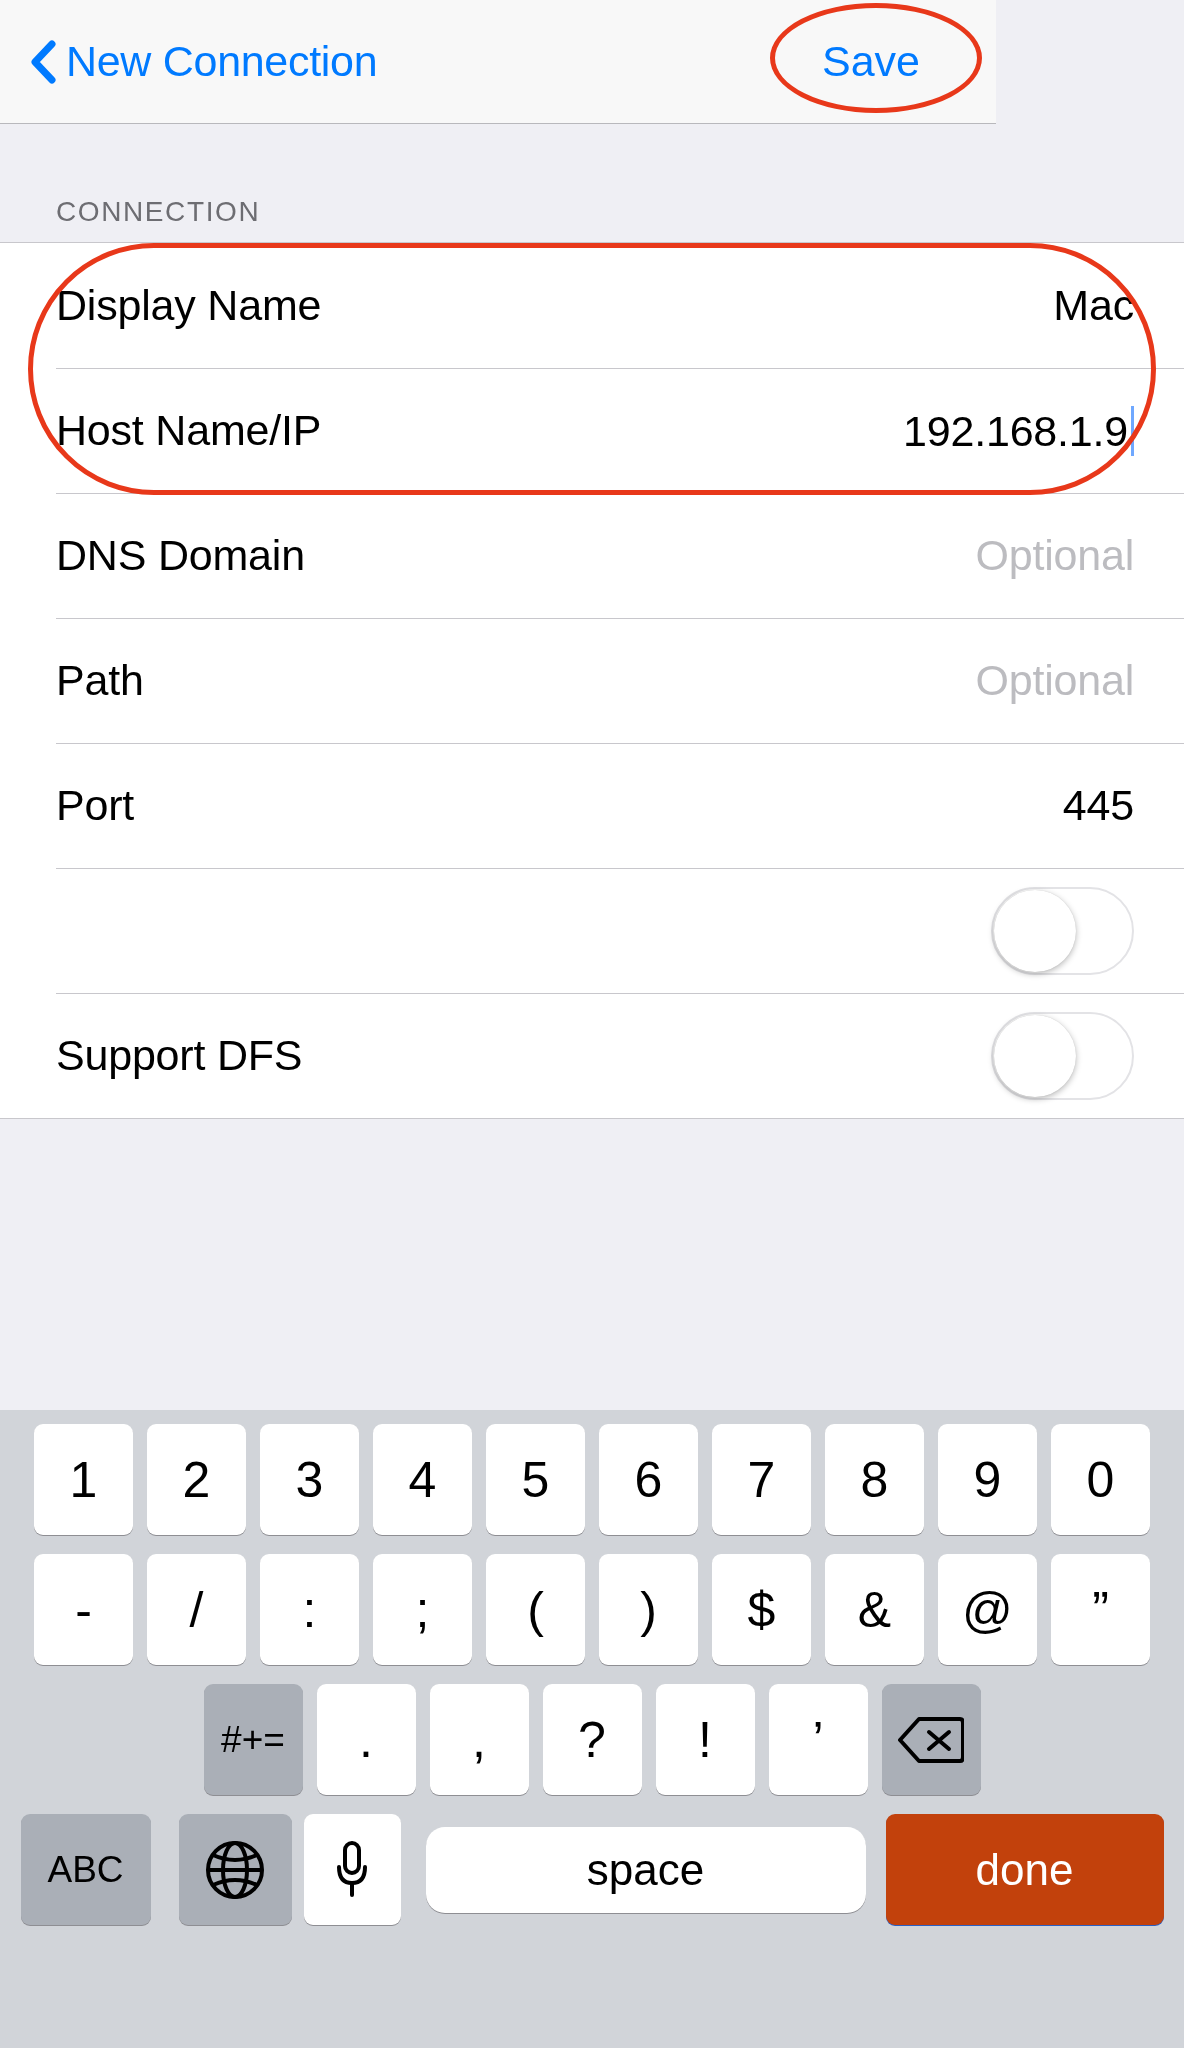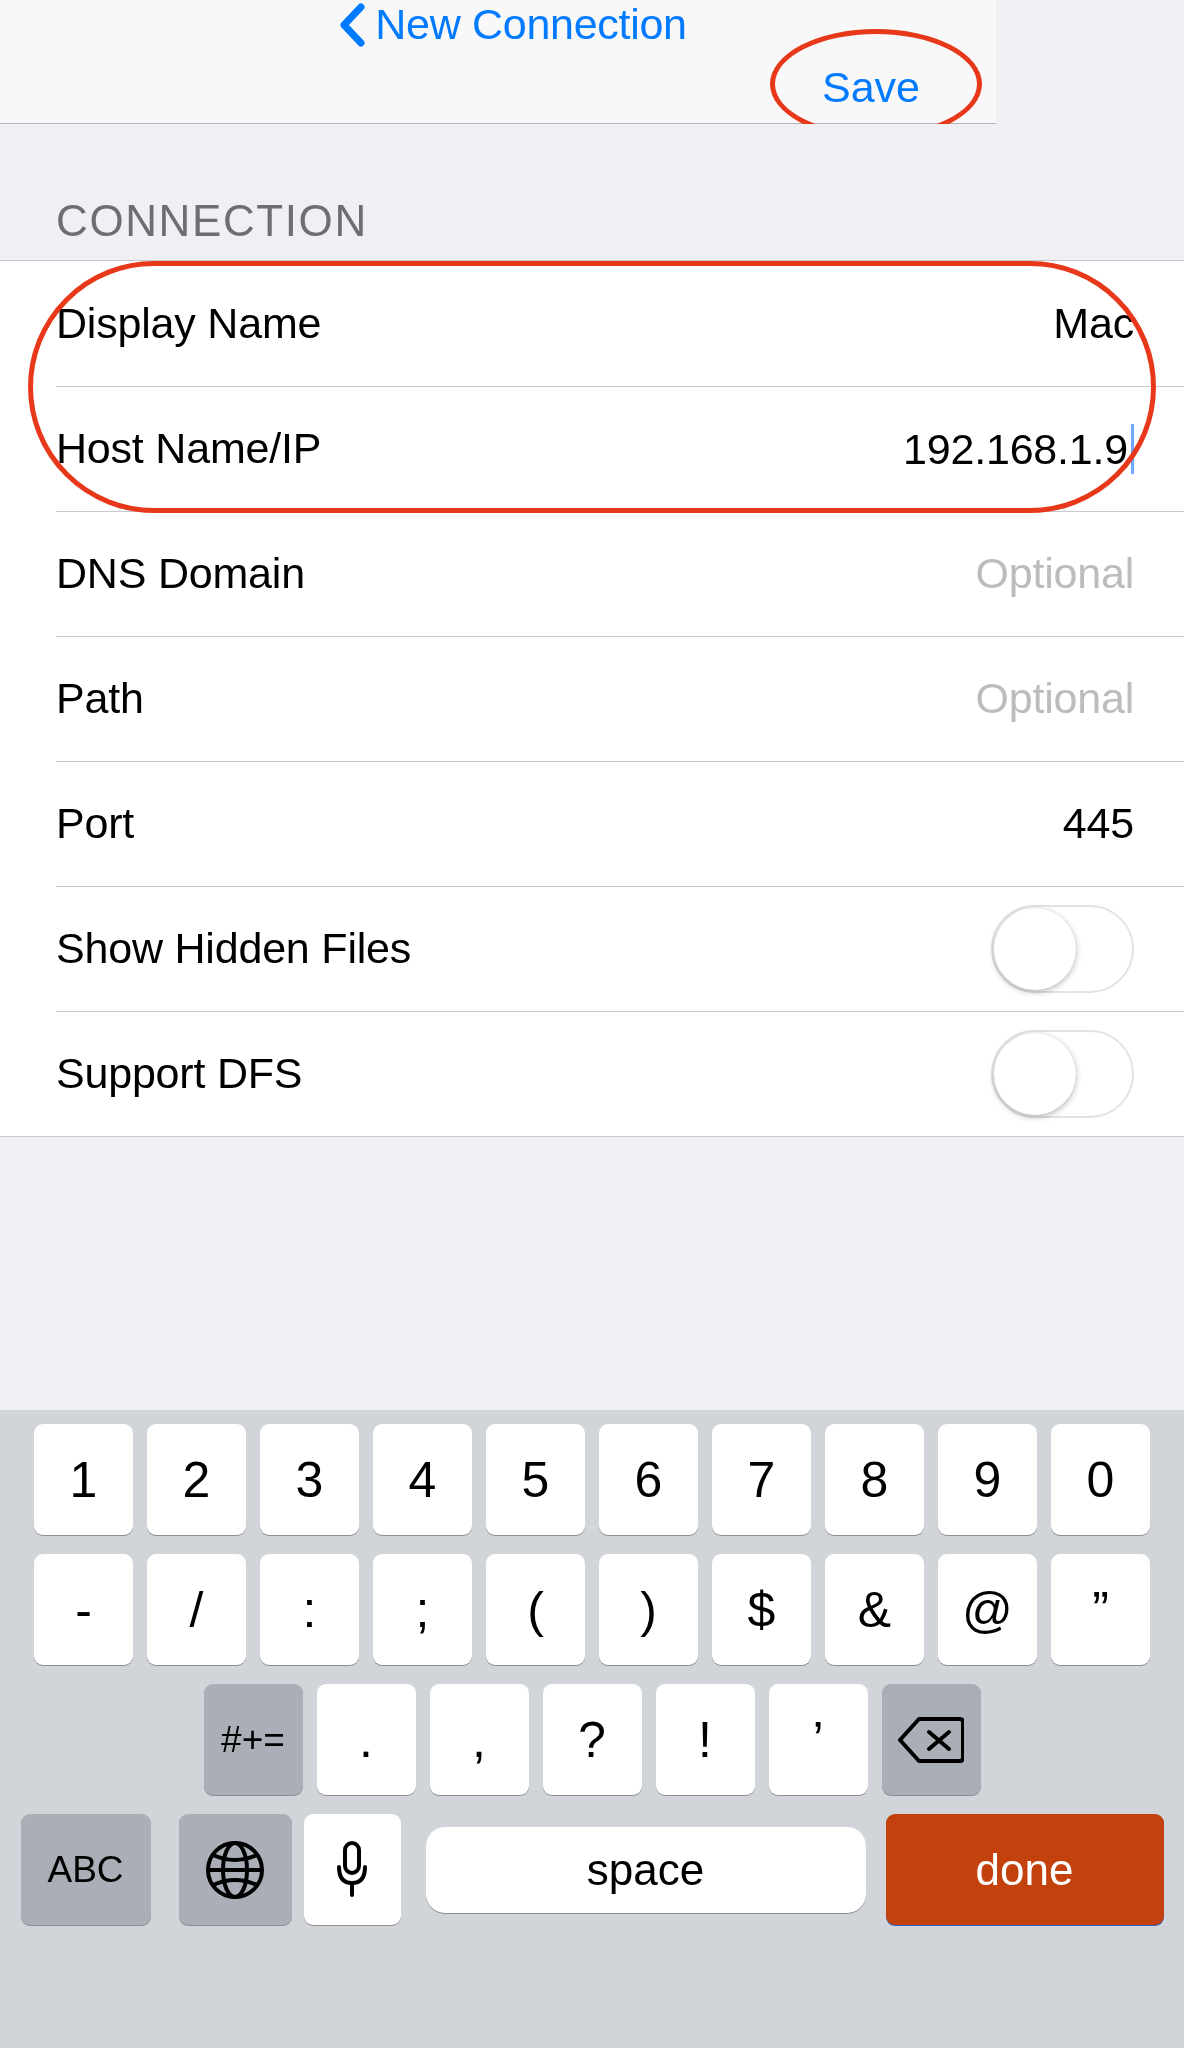--- a/index.html
+++ b/index.html
@@ -11,21 +11,21 @@
     overflow: hidden;
     position: relative;
   }
 
   
   #navbar {
     position: absolute; top: 0; left: 0;
     width: 996px; height: 124px;
     background: #f8f8f8;
     border-bottom: 1px solid #b8b8bc;
-    display: flex; align-items: center; flex-direction: column;
+    display: flex; align-items: center;
   }
   #back-button {
     display: flex; align-items: center;
     margin-left: 30px;
     cursor: pointer;
   }
   #back-chevron {
     width: 26px; height: 44px;
     margin-right: 10px;
     display: block;
@@ -62,21 +62,21 @@
   
   #content {
     position: absolute;
     top: 124px; left: 0;
     width: 1184px;
     height: 1286px;
     background: #efeff4;
     overflow: hidden;
   }
   .section-header {
-    font-size: 44px;
+    font-size: 28px;
     color: #6d6d72;
     letter-spacing: 1.6px;
     padding: 72px 17px 14px 56px;
   }
   .table {
     background: #ffffff;
     border-top: 1px solid #c8c7cc;
     border-bottom: 1px solid #c8c7cc;
   }
   .row {
@@ -275,21 +275,20 @@
       <span class="row-label">Path</span>
       <span class="row-value placeholder">Optional</span>
     </div>
 
     <div class="row">
       <span class="row-label">Port</span>
       <span class="row-value">445</span>
     </div>
 
     <div class="row">
-      <span class="row-label">Show Hidden Files</span>
       <span class="toggle">
           <span class="knob"></span>
         </span>
     </div>
 
 
     <div class="row">
       <span class="row-label">Support DFS</span>
       <span class="toggle">
           <span class="knob"></span>

